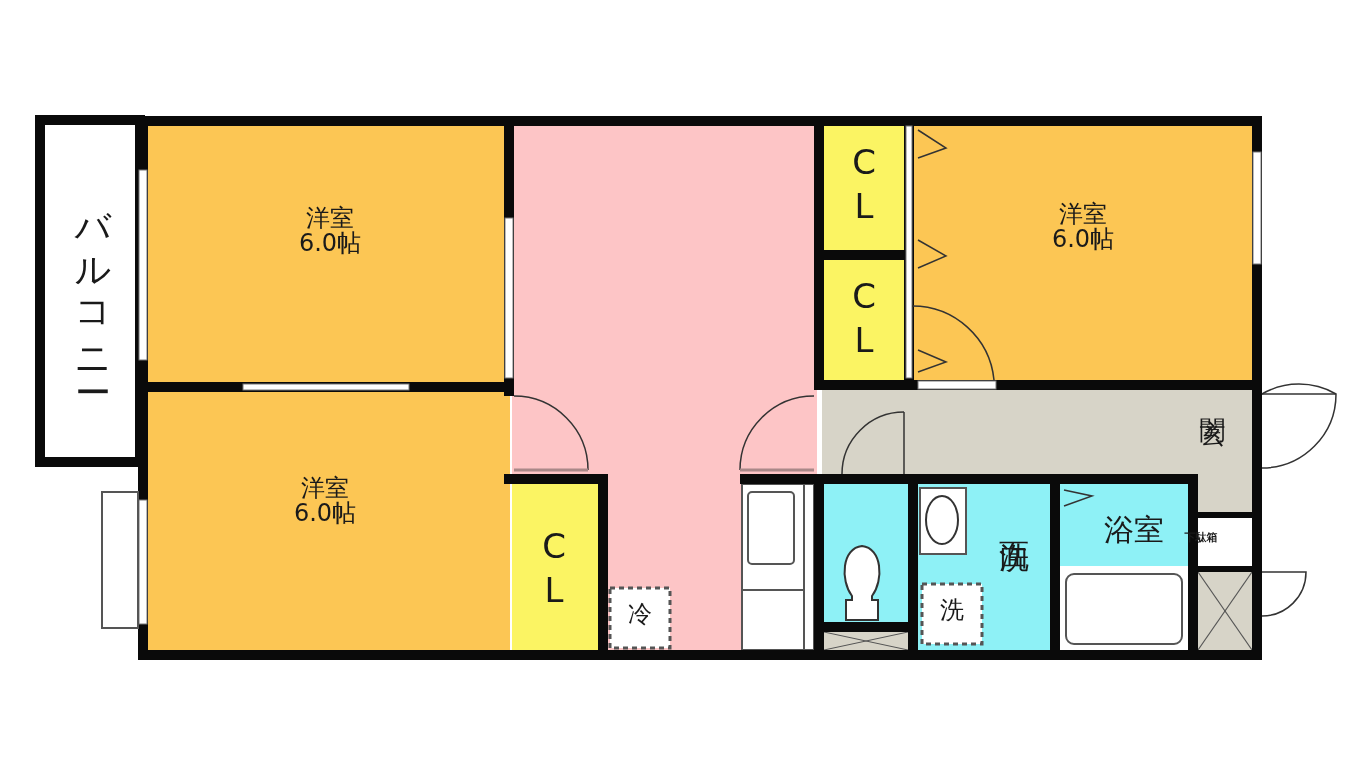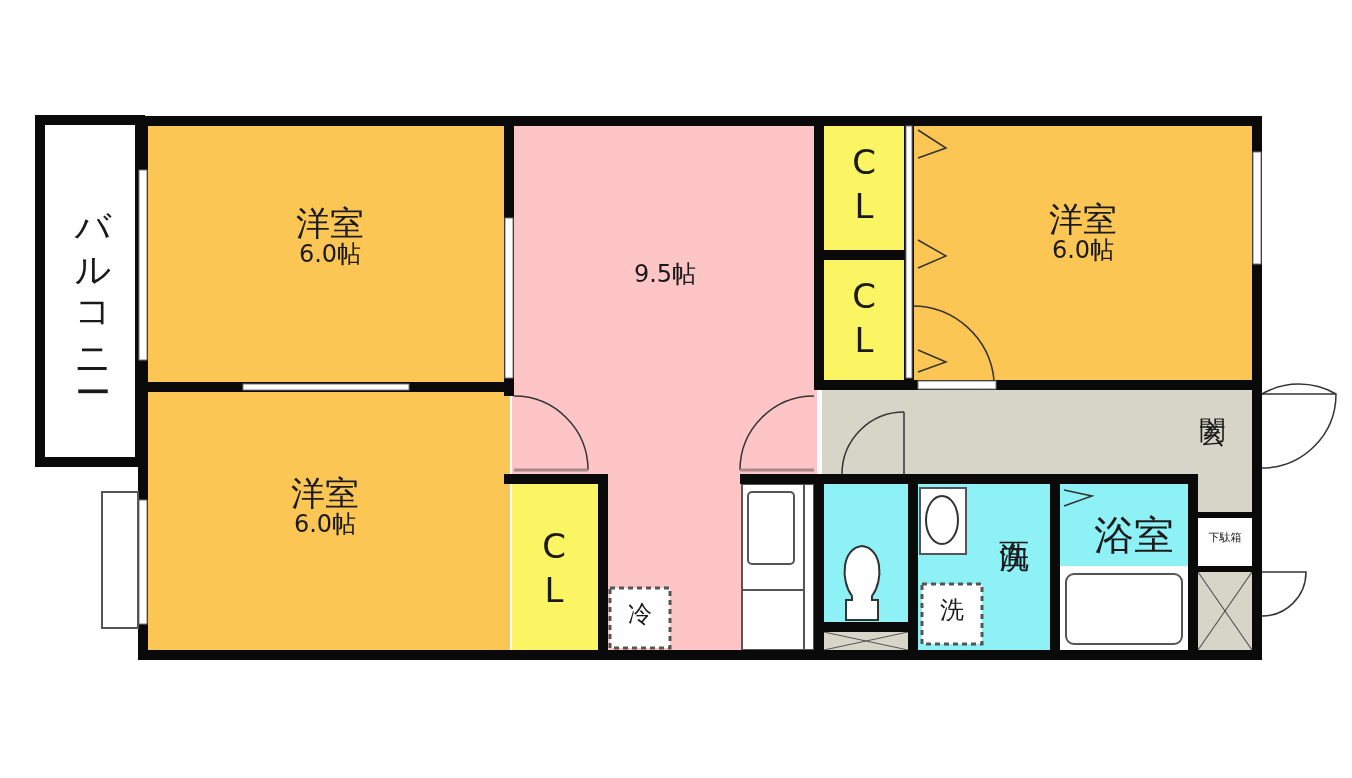--- a/index.html
+++ b/index.html
@@ -1,19 +1,19 @@
 <!DOCTYPE html>
 <html><head>
 <meta charset="utf-8">
 <style>
   html,body{margin:0;padding:0;background:#ffffff;}
   body{width:1352px;height:778px;position:relative;overflow:hidden;font-family:"DejaVu Sans","Liberation Sans",sans-serif;}
   #plan{position:absolute;left:0;top:0;width:1352px;height:778px;}
   .lbl{position:absolute;color:#1a1a1a;text-align:center;line-height:1.05;font-family:"DejaVu Sans","Liberation Sans",sans-serif;}
-  .room-name{font-size:34px;}
+  .room-name{font-size:24px;}
   .room-size{font-size:24px;}
   .vert{writing-mode:vertical-rl;text-orientation:upright;}
   .cl{font-size:34px;line-height:1.3;}
 </style>
 </head>
 <body>
 
 <svg id="plan" viewBox="0 0 1352 778" xmlns="http://www.w3.org/2000/svg">
 
   <rect x="40" y="120" width="100" height="342" fill="#ffffff" stroke="#0a0a0a" stroke-width="10"></rect>
@@ -111,21 +111,20 @@
   <div class="room-name">洋室</div>
   <div class="room-size">6.0帖</div>
 </div>
 
 <div class="lbl" style="left:225px;top:476px;width:200px;">
   <div class="room-name">洋室</div>
   <div class="room-size">6.0帖</div>
 </div>
 
 <div class="lbl" style="left:565px;top:262px;width:200px;">
-  <div class="room-size">9.5帖</div>
 </div>
 
 <div class="lbl" style="left:983px;top:202px;width:200px;">
   <div class="room-name">洋室</div>
   <div class="room-size">6.0帖</div>
 </div>
 
 <div class="lbl cl" style="left:832px;top:140px;width:64px;">
   <div>C</div>
   <div>L</div>
@@ -133,17 +132,17 @@
 <div class="lbl cl" style="left:832px;top:274px;width:64px;">
   <div>C</div>
   <div>L</div>
 </div>
 <div class="lbl cl" style="left:522px;top:524px;width:64px;">
   <div>C</div>
   <div>L</div>
 </div>
 
 <div class="lbl vert" style="left:1190px;top:398px;width:36px;font-size:26px;">玄関</div>
-<div class="lbl" style="left:1196px;top:532px;width:58px;font-size:11px;">下駄箱</div>
+<div class="lbl" style="left:1172px;top:532px;width:58px;font-size:11px;font-weight:bold;">下駄箱</div>
 <div class="lbl vert" style="left:990px;top:518px;width:40px;font-size:30px;">洗面</div>
-<div class="lbl" style="left:1084px;top:514px;width:100px;font-size:40px;">浴室</div>
+<div class="lbl" style="left:1084px;top:514px;width:100px;font-size:30px;">浴室</div>
 <div class="lbl" style="left:610px;top:602px;width:60px;font-size:24px;">冷</div>
 <div class="lbl" style="left:922px;top:598px;width:60px;font-size:24px;">洗</div>
 
 </body></html>

